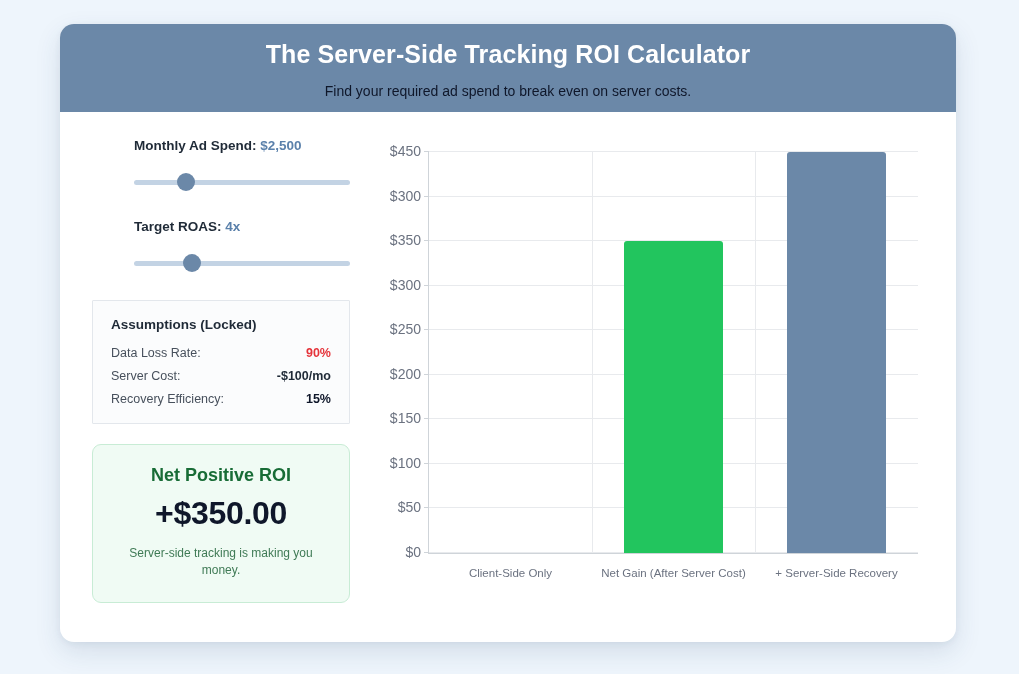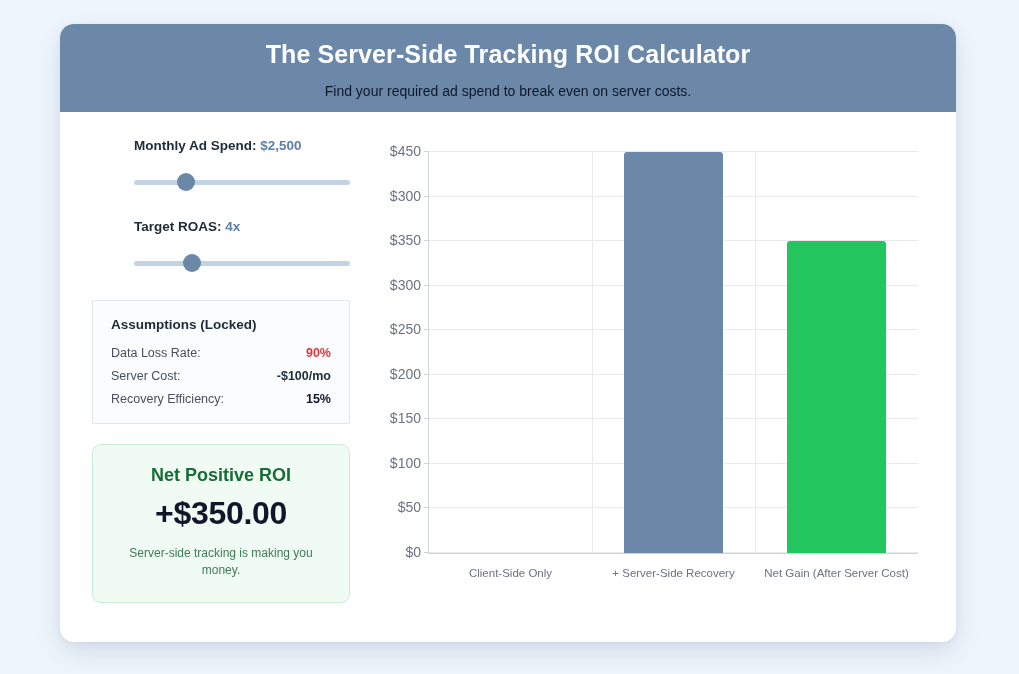--- a/index.html
+++ b/index.html
@@ -349,26 +349,26 @@
             </div>
           <div id="vgridlines">
               <div class="vgridline" style="left: 33.3333%;"></div>
               <div class="vgridline" style="left: 66.6667%;"></div>
             </div>
           <div class="bars" id="bars">
               <div class="bar-slot">
                 <div class="xtick-label">Client-Side Only</div>
               </div>
               <div class="bar-slot">
+                <div class="bar" style="height: 77.7778%; background: rgb(34, 197, 94);"></div>
+                <div class="xtick-label">Net Gain (After Server Cost)</div>
+              </div>
+              <div class="bar-slot">
                 <div class="bar" style="height: 100%; background: rgb(107, 136, 168);"></div>
                 <div class="xtick-label">+ Server-Side Recovery</div>
               </div>
-              <div class="bar-slot">
-                <div class="bar" style="height: 77.7778%; background: rgb(34, 197, 94);"></div>
-                <div class="xtick-label">Net Gain (After Server Cost)</div>
-              </div>
             </div>
         </div>
       </div>
     </div>
 
   </div>
 </div>
 
 </body></html>

